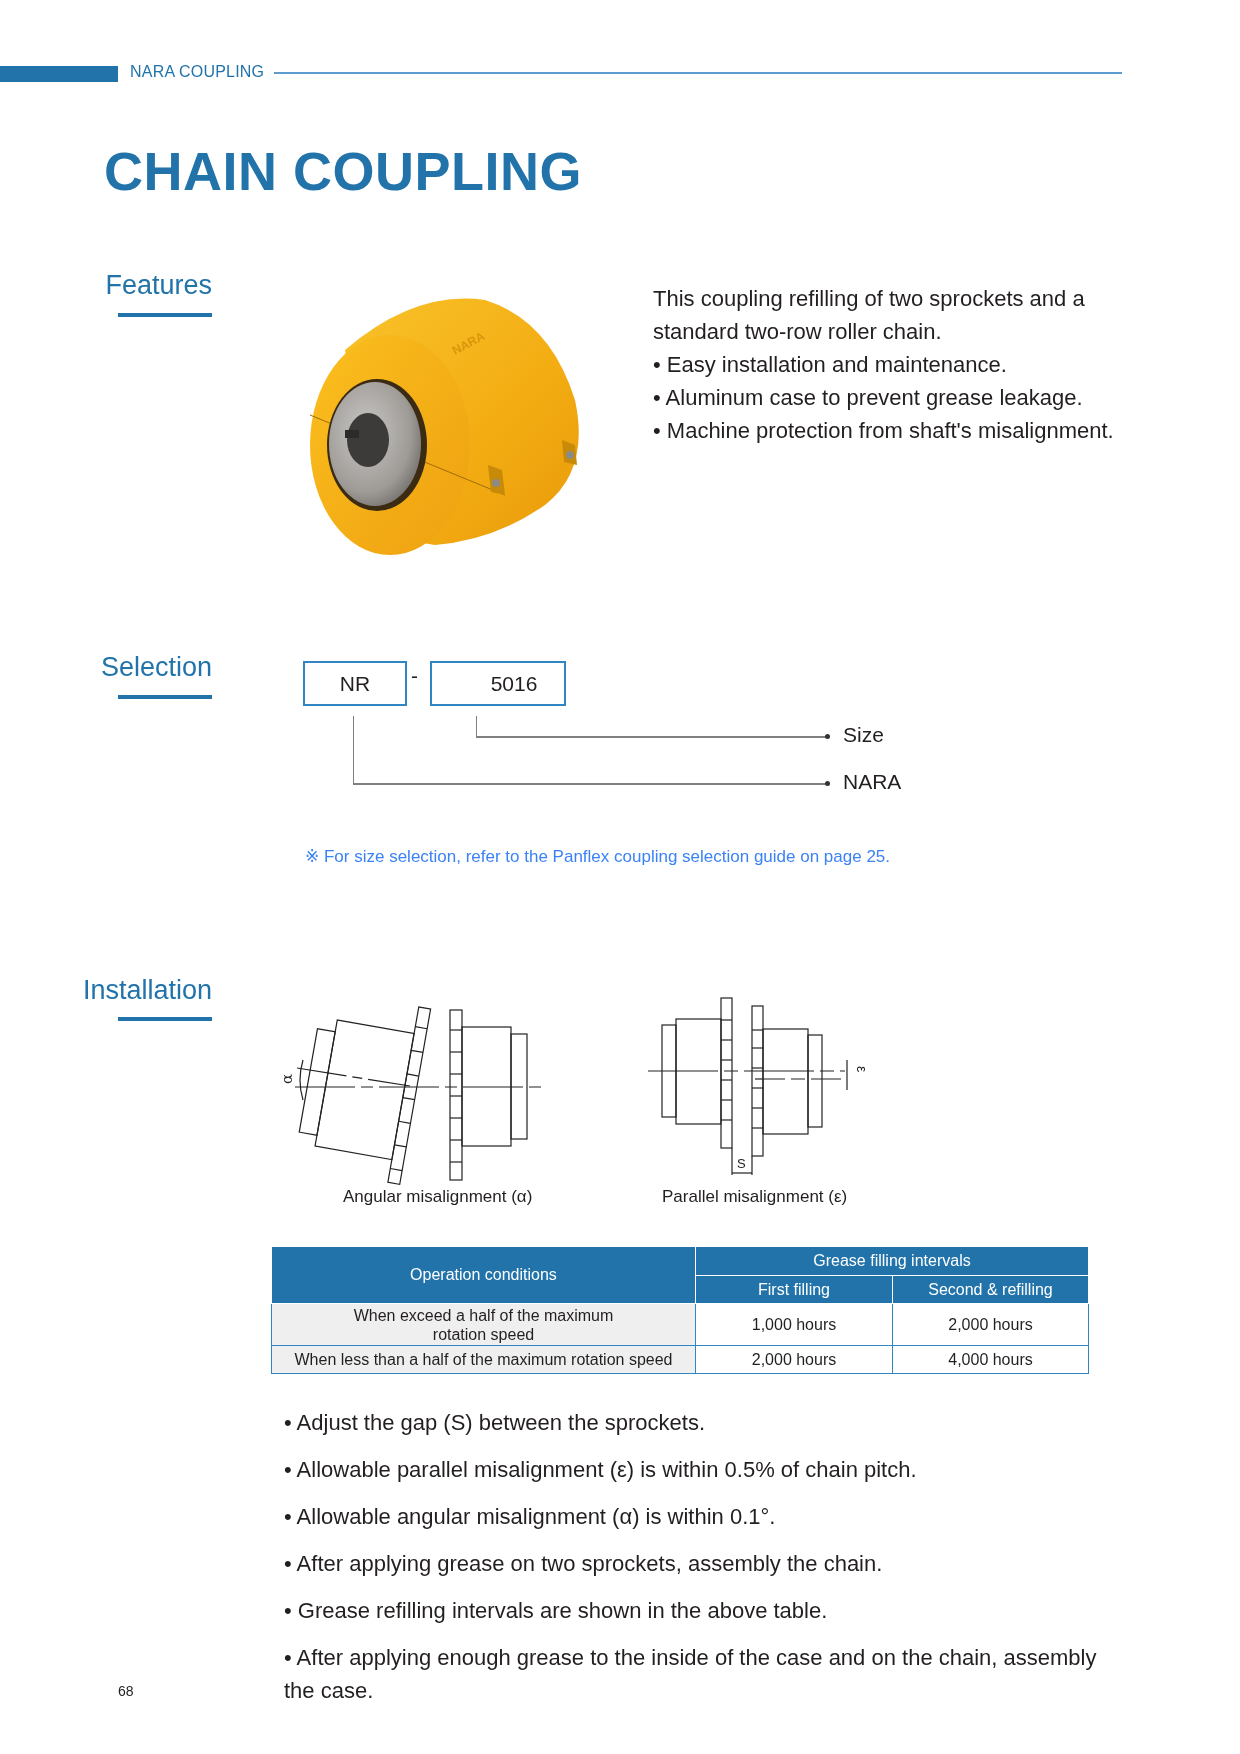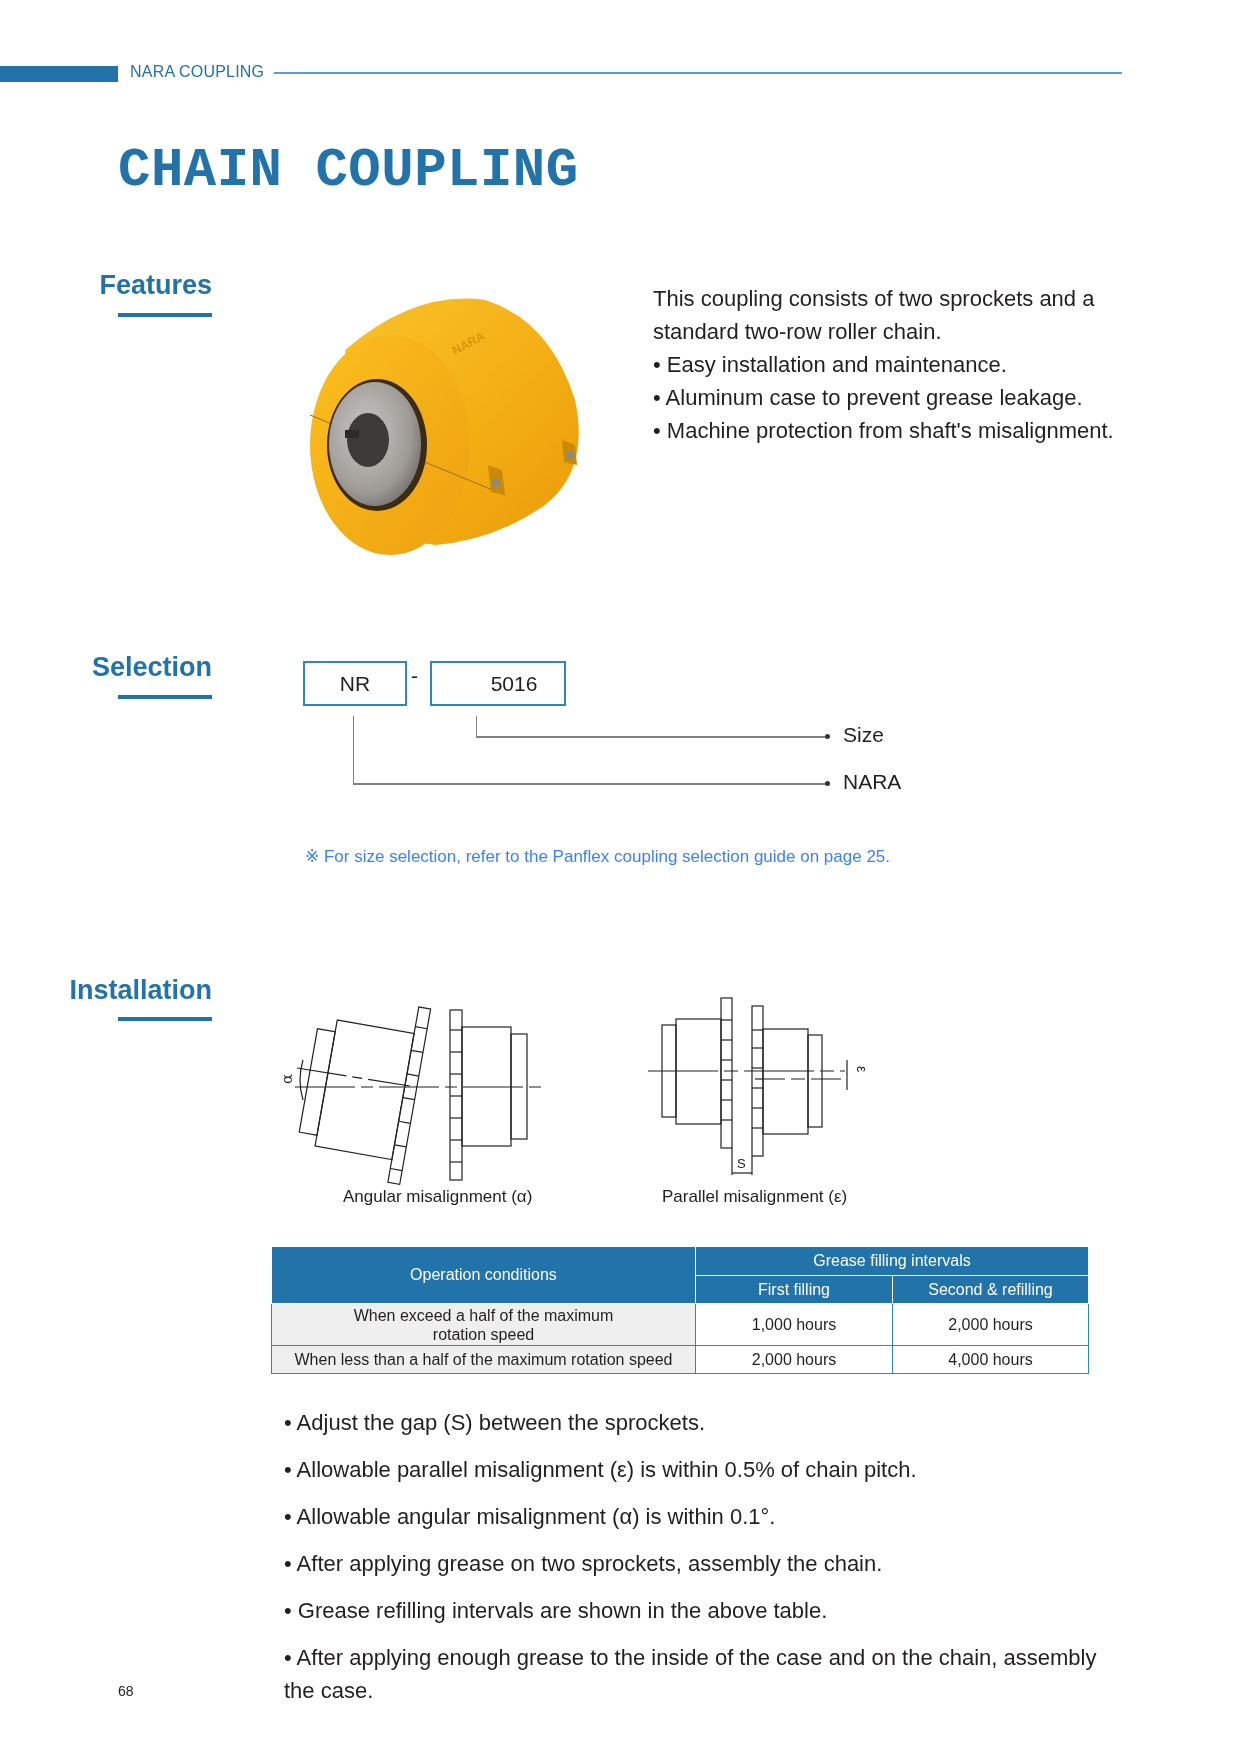--- a/index.html
+++ b/index.html
@@ -2,22 +2,22 @@
 <html><head>
 <meta charset="utf-8">
 <style>
   html, body { margin:0; padding:0; background:#ffffff; }
   body { width:1240px; height:1754px; position:relative; overflow:hidden;
          font-family:"Liberation Sans", "DejaVu Sans", sans-serif; color:#231f20; }
   .abs { position:absolute; }
   #hdr-bar { left:0; top:66px; width:118px; height:16px; background:#2173aa; }
   #hdr-text { left:130px; top:63px; font-size:16px; color:#2173aa; letter-spacing:0.2px; }
   #hdr-line { left:274px; top:72px; width:848px; height:2px; background:#5b9bd0; }
-  #title { left:118px; top:140px; font-size:54px; font-weight:bold; color:#2173aa; letter-spacing:0.5px;font-family:Liberation Mono, monospace; }
-  .sec-h { font-size:27px; font-weight:bold; color:#2173aa; text-align:right; width:200px; left:12px; }
+  #title { left:104px; top:140px; font-size:54px; font-weight:bold; color:#2173aa; letter-spacing:0.5px; }
+  .sec-h { font-size:27px; font-weight:normal; color:#2173aa; text-align:right; width:200px; left:12px; }
   .sec-u { height:4px; width:94px; left:118px; background:#2173aa; }
   #desc { left:653px; top:282px; width:480px; font-size:22px; line-height:33px; color:#231f20; }
   #desc p { margin:0; }
   .sel-box { border:2px solid #2f86c2; height:41px; width:100px; text-align:center;
              line-height:41px; font-size:21px; color:#231f20; background:#fff; }
   .sel-label { font-size:21px; color:#231f20; }
   .line-gray { background:#808080; }
   #note { left:305px; top:846px; font-size:17px; color:#3b82f6; }
   .caption { font-size:17px; color:#231f20; }
   table#grease { position:absolute; left:271px; top:1246px; width:818px; border-collapse:collapse;
@@ -76,21 +76,21 @@
     <path d="M183 185 L197 190 L200 215 L186 212 Z" fill="#c88b08"></path>
     <circle cx="191" cy="203" r="4" fill="#8c8a86"></circle>
     <path d="M257 160 L270 165 L272 185 L259 182 Z" fill="#c88b08"></path>
     <circle cx="265" cy="175" r="4" fill="#8c8a86"></circle>
 
     <text x="150" y="75" transform="rotate(-28 150 75)" font-family="Liberation Sans, sans-serif" font-size="12" font-weight="bold" fill="#d9960c">NARA</text>
   </svg>
 </div>
 
 <div class="abs" id="desc">
-  <p>This coupling consists of two sprockets and a</p>
+  <p>This coupling refilling of two sprockets and a</p>
   <p>standard two-row roller chain.</p>
   <p>• Easy installation and maintenance.</p>
   <p>• Aluminum case to prevent grease leakage.</p>
   <p>• Machine protection from shaft's misalignment.</p>
 </div>
 
 <div class="abs sec-h" style="top:652px;">Selection</div>
 <div class="abs sec-u" style="top:695px;"></div>
 
 <div class="abs sel-box" style="left:303px; top:661px;">NR</div>

